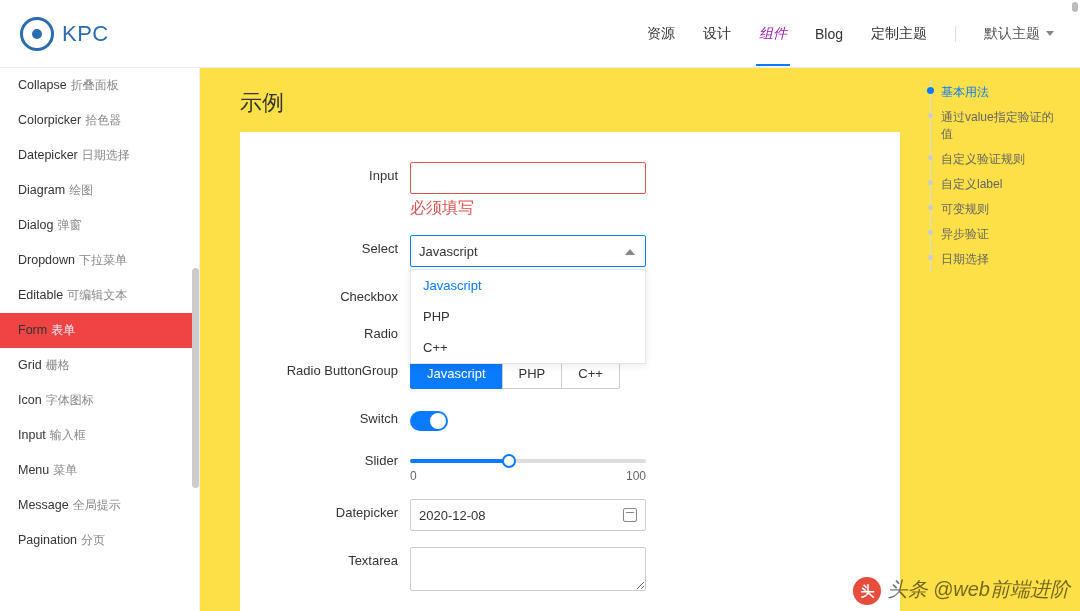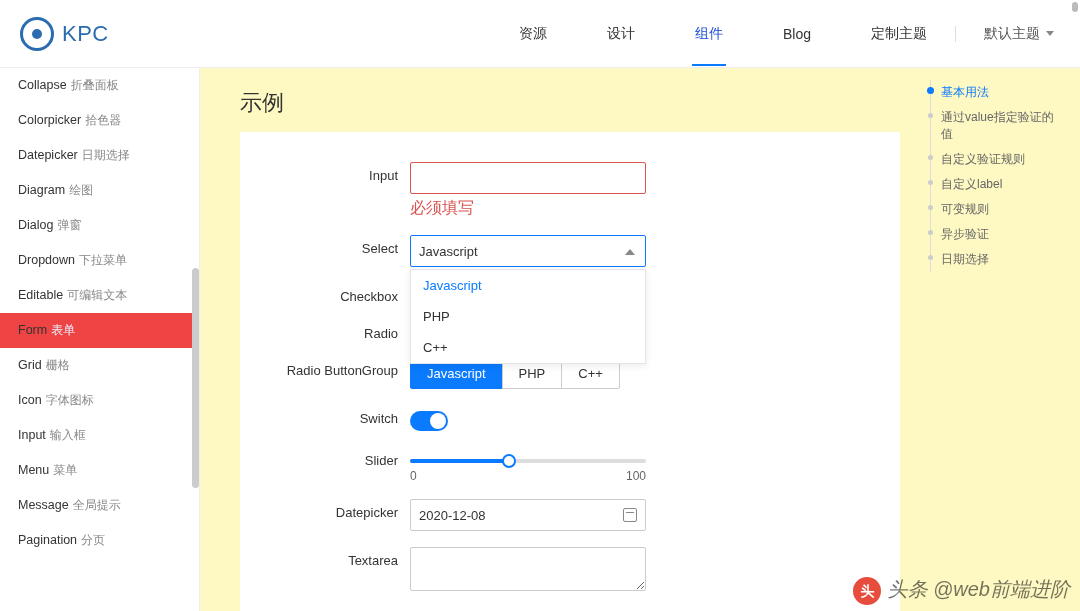--- a/index.html
+++ b/index.html
@@ -43,22 +43,22 @@
     background: #2b6cb0;
   }
   .logo-text { font-size: 22px; color: #2b6cb0; font-weight: 400; letter-spacing: 0.5px; }
   .nav {
     margin-left: auto;
     display: flex;
     align-items: center;
     gap: 28px;
     font-size: 14px;
   }
-  .nav-item { color: #333; cursor: pointer; padding-bottom: 22px; padding-top:22px; position:relative;margin-left:32px; }
-  .nav-item.active { color: #1d4ed8; }
+  .nav-item { color: #333; cursor: pointer; padding-bottom: 22px; padding-top:22px; position:relative; }
+  .nav-item.active { color: #a21caf; font-style: italic; }
   .nav-item.active::after {
     content:'';
     position:absolute;
     bottom:-1px; left:-3px; right:-3px;
     height:2px; background:#0a7aff;
   }
   .nav-divider { width:1px; height:16px; background:#ddd; }
   .theme-sel { display:flex; align-items:center; gap:6px; color:#555; cursor:pointer; }
   .chev-down {
     width:0; height:0;
@@ -97,21 +97,21 @@
     color:#333;
     cursor:pointer;
   }
   .side-item .en { color:#333; }
   .side-item .cn { color:#888; margin-left:4px; font-size:12px; }
   .side-item.active { background:#ef4444; color:#fff; }
   .side-item.active .cn { color:#e8f0ff; }
 
   .content {
     flex:1;
-    background:#fef9c3;
+    background:#fde047;
     position:relative;
     overflow:hidden;
   }
   .page-title {
     font-size: 22px;
     color:#333;
     padding: 20px 0 14px 40px;
   }
   .form-card {
     background:#fff;

